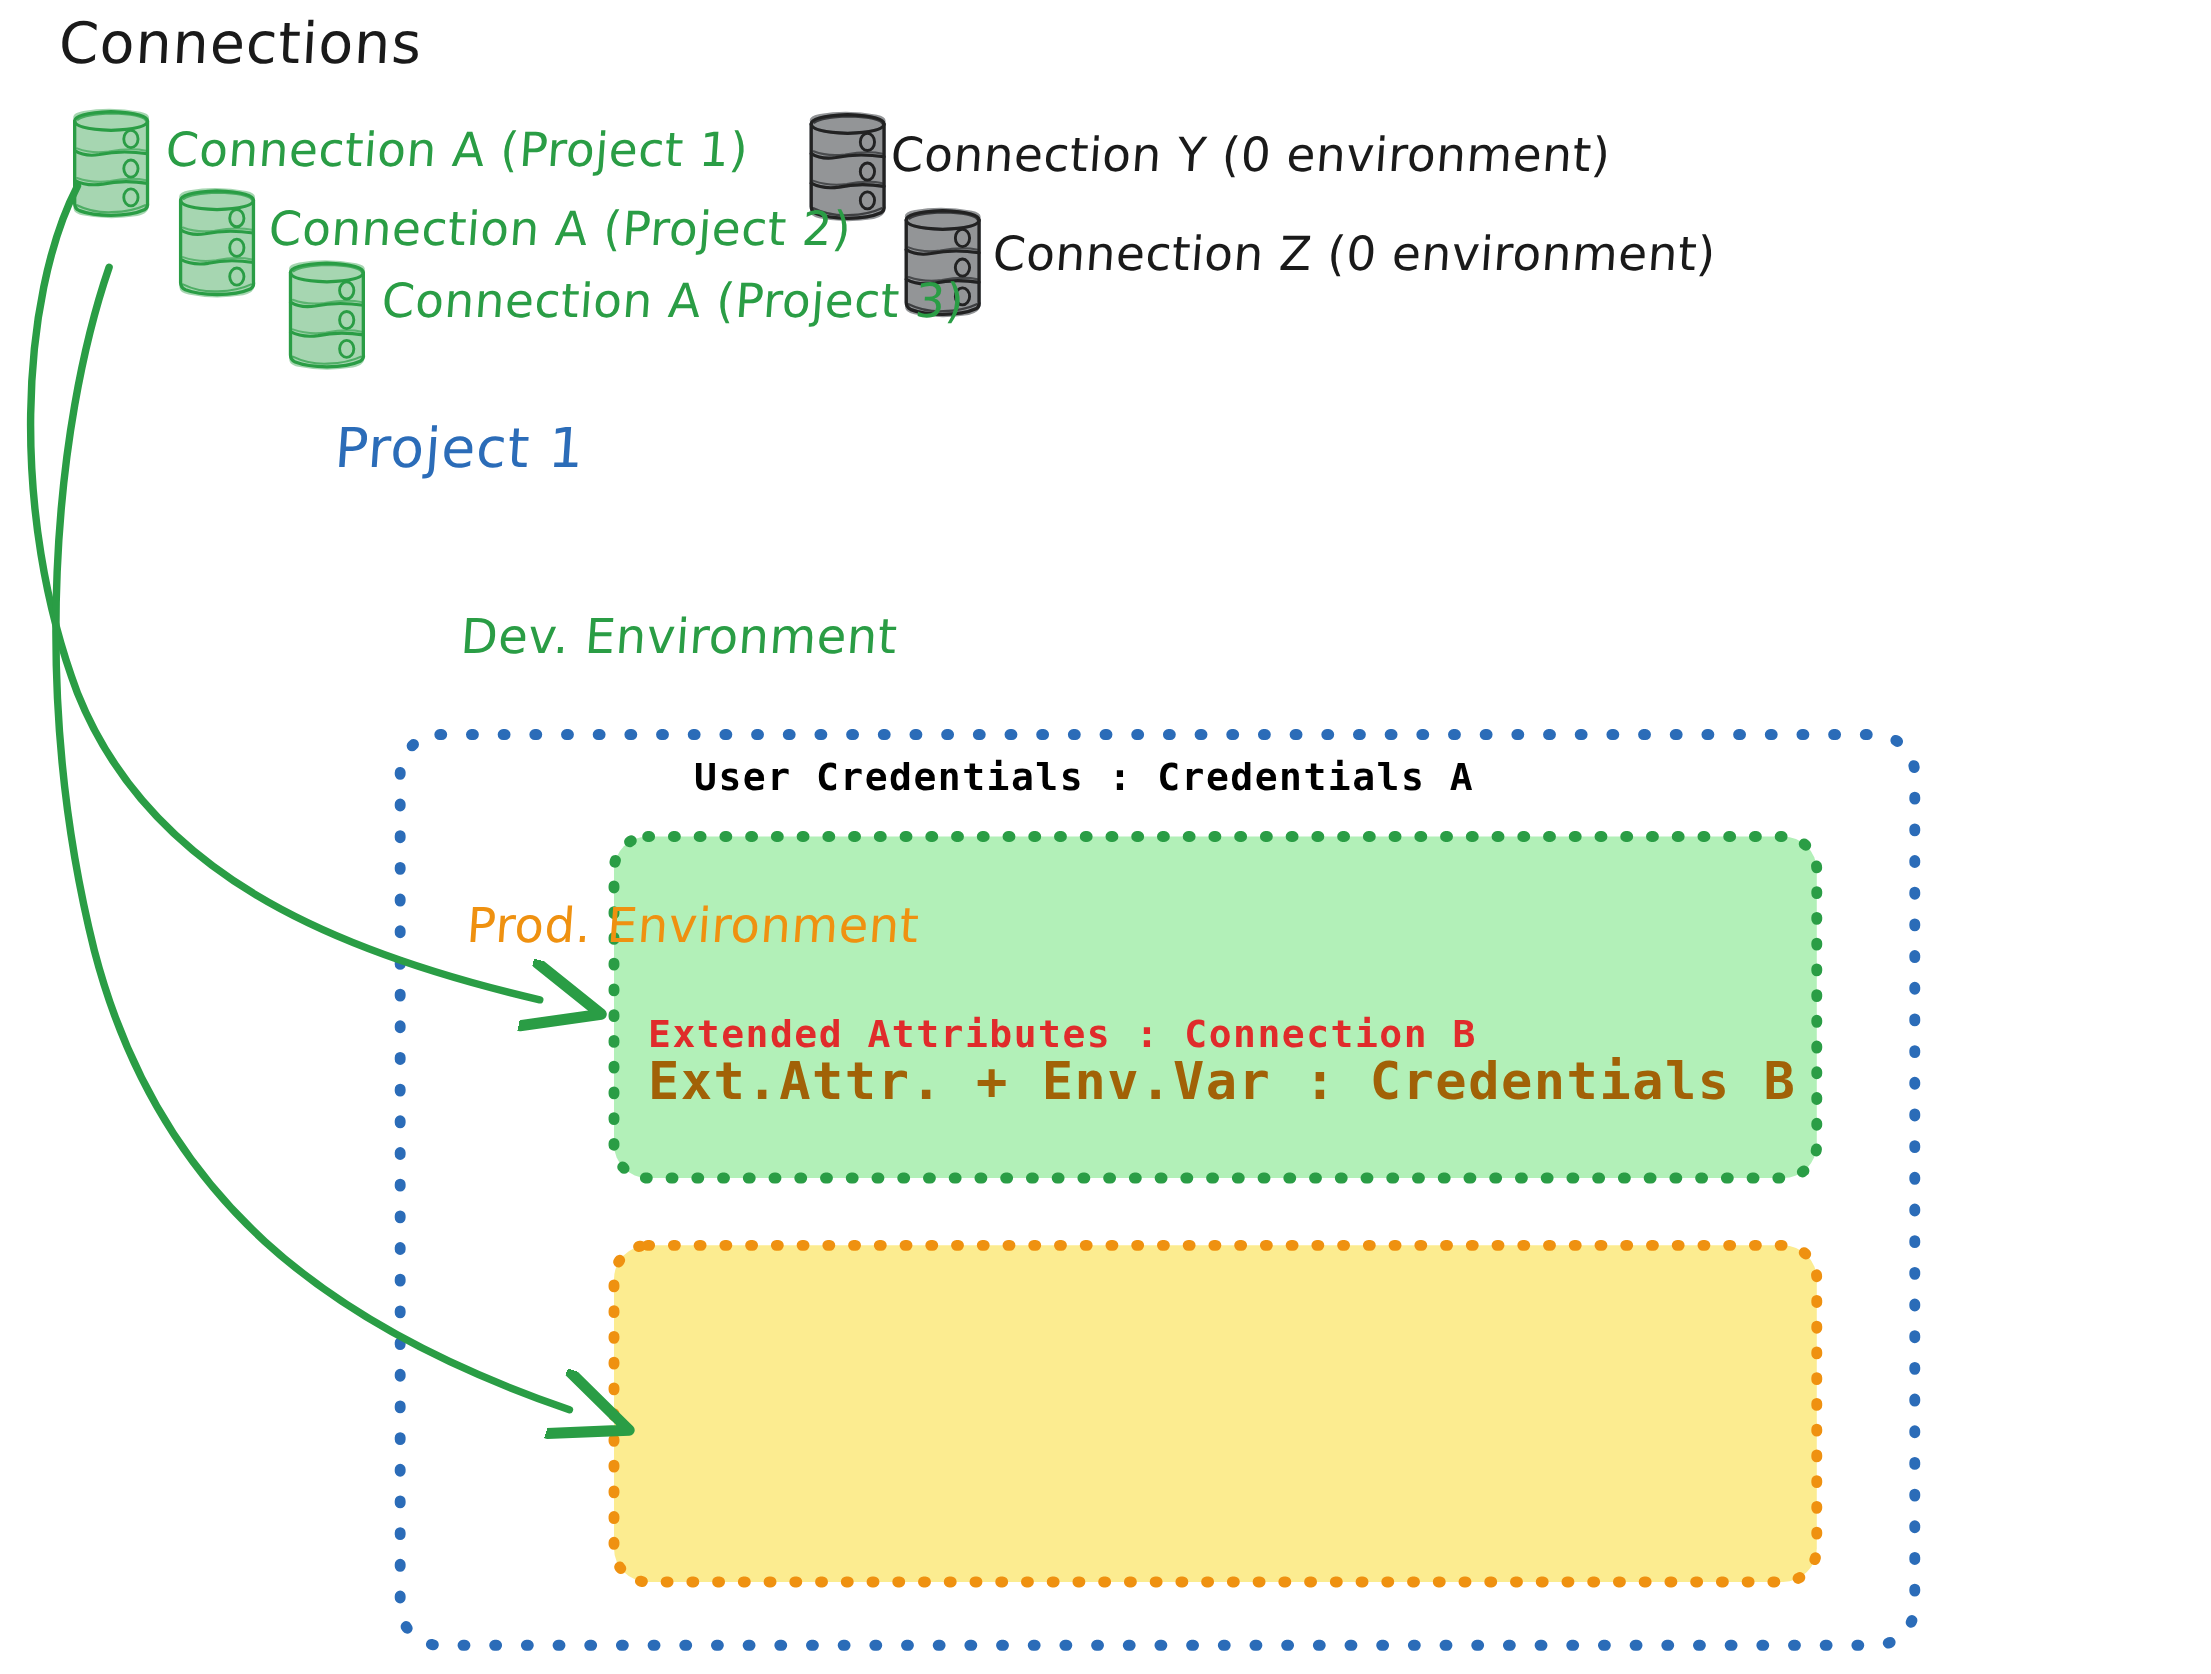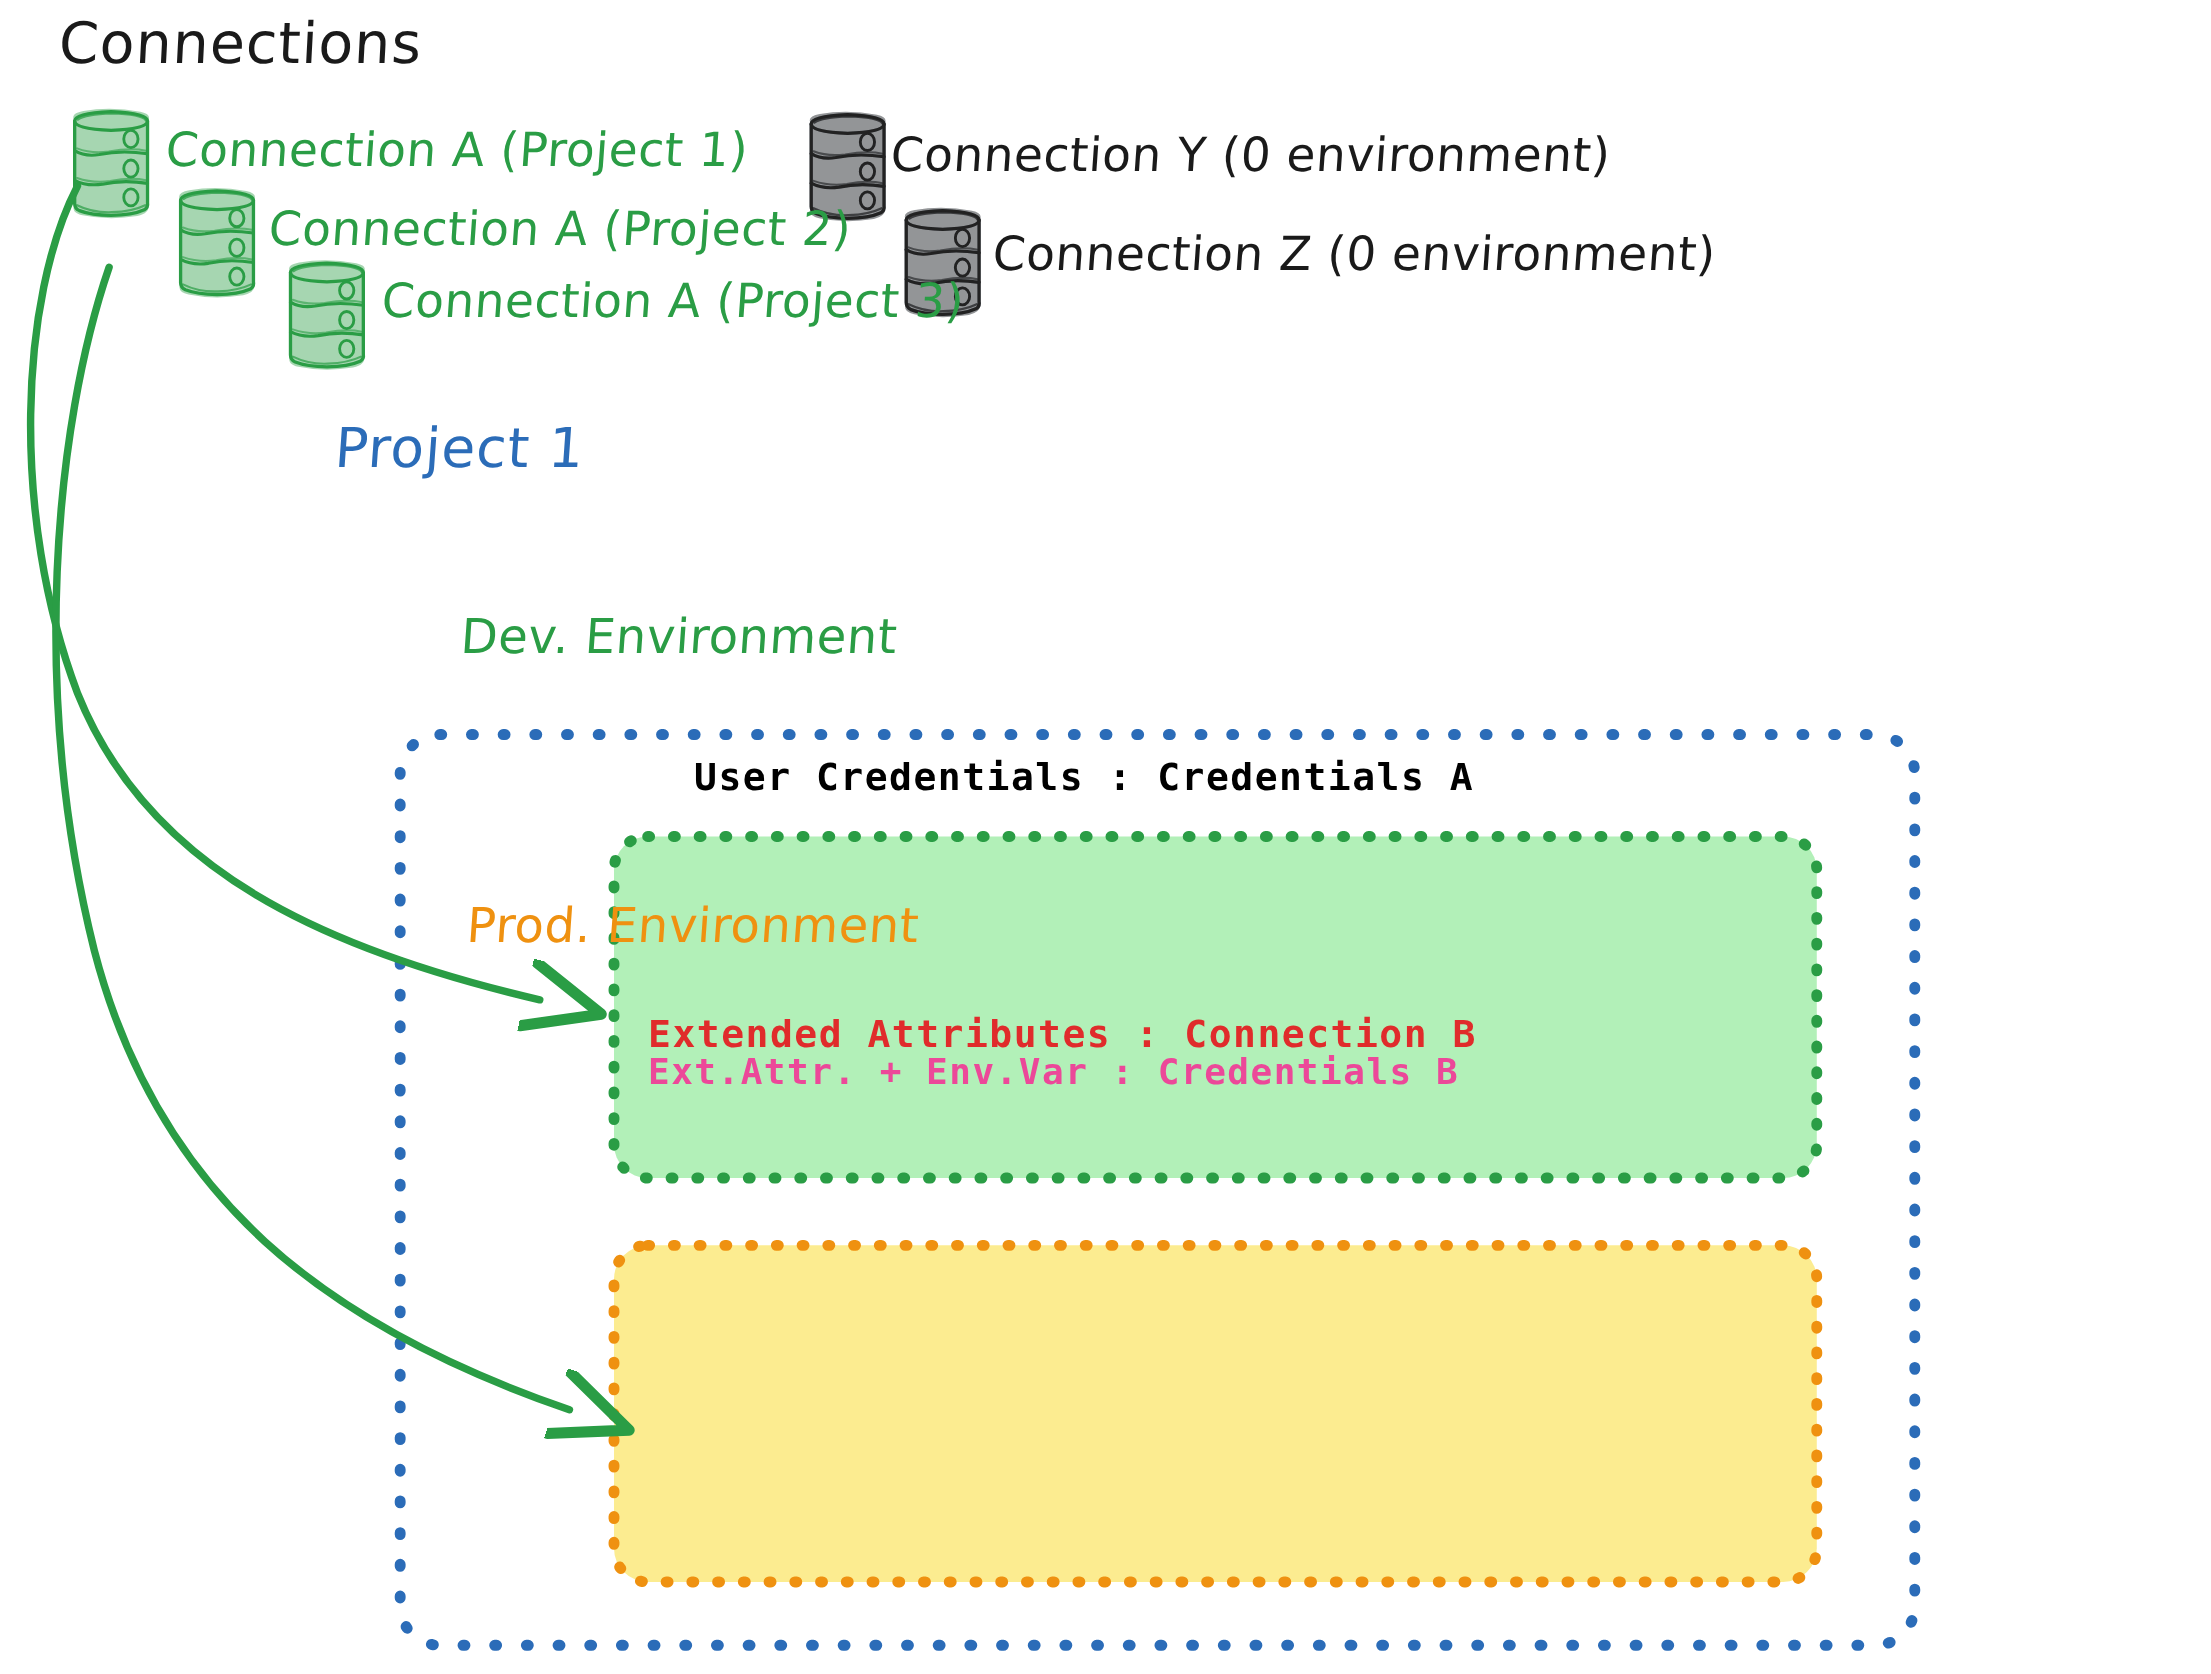--- a/index.html
+++ b/index.html
@@ -93,22 +93,22 @@
   #mono-prod-1 {
     left: 648px;
     top: 1012px;
     font-size: 38px;
     color: #e02b2b;
     letter-spacing: 1.5px;
   }
   #mono-prod-2 {
     left: 648px;
     top: 1051px;
-    font-size: 36px;
-    color: #ec4899;
+    font-size: 52px;
+    color: #a16207;
     letter-spacing: 1.5px;
   }
 </style>
 </head>
 <body>
 
 <svg id="canvas" viewBox="0 0 2234 1691">
   <defs>
 
     <symbol id="db-cyl" viewBox="0 0 110 150" preserveAspectRatio="none">

